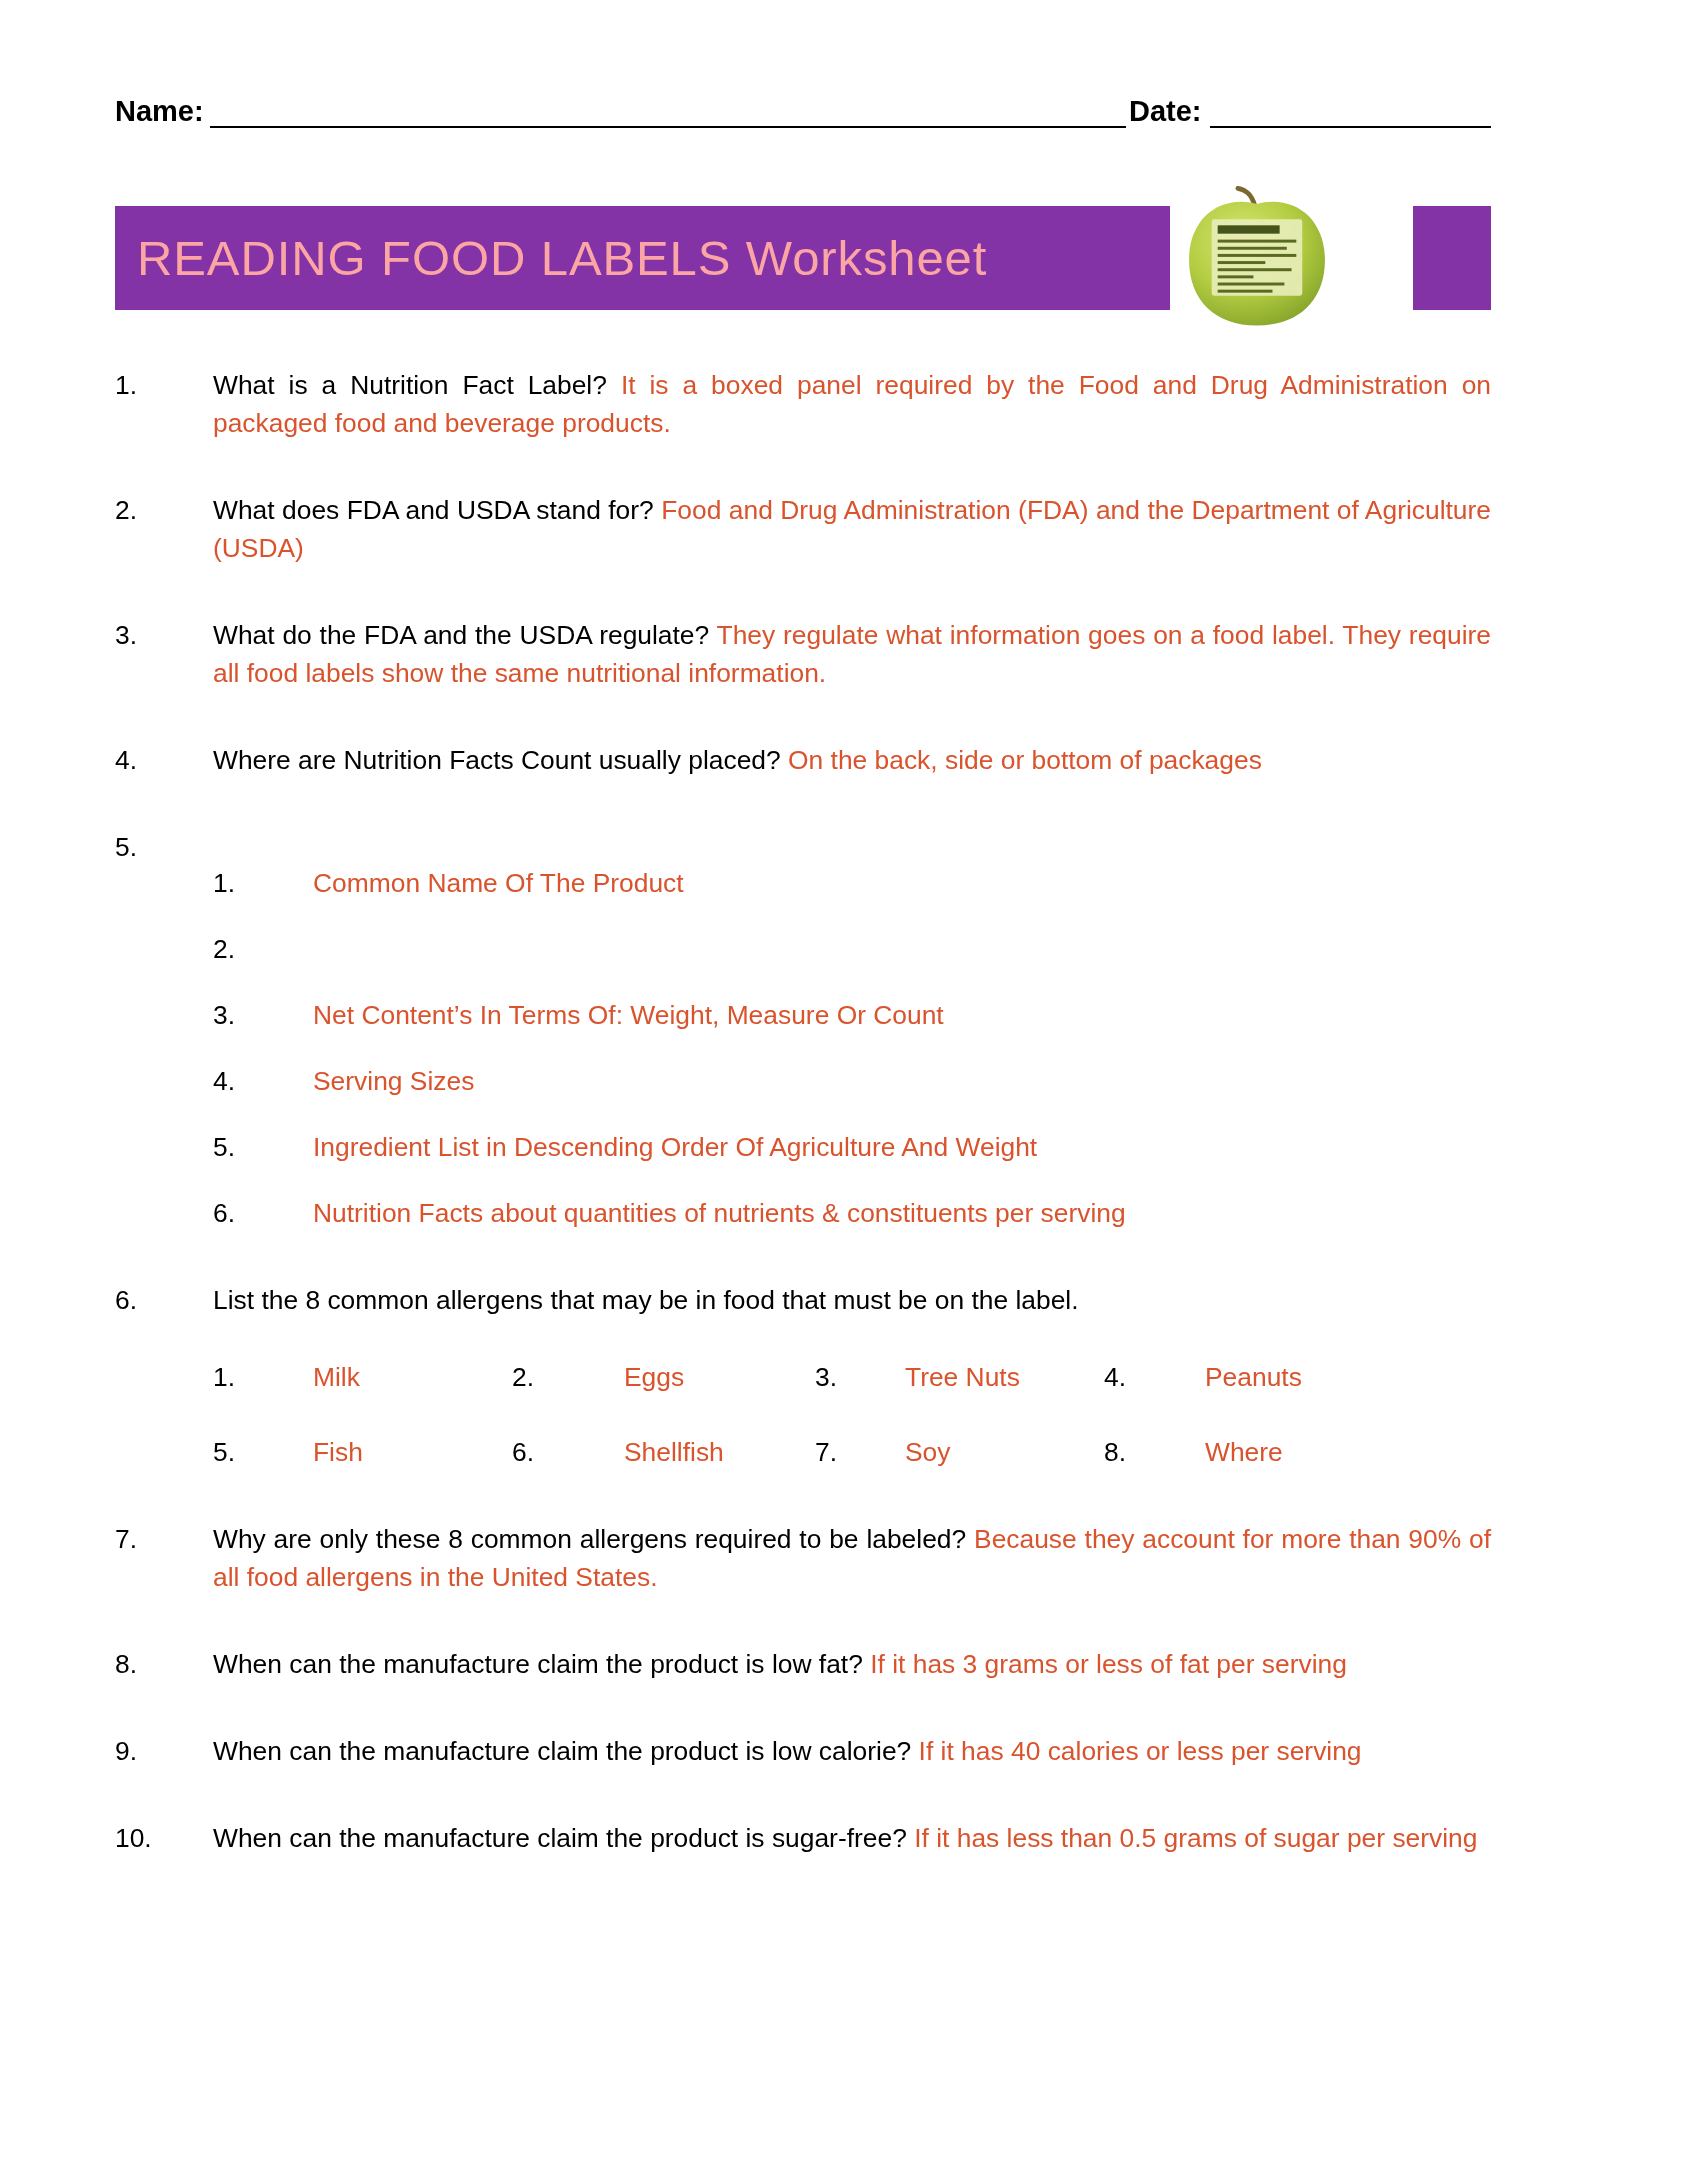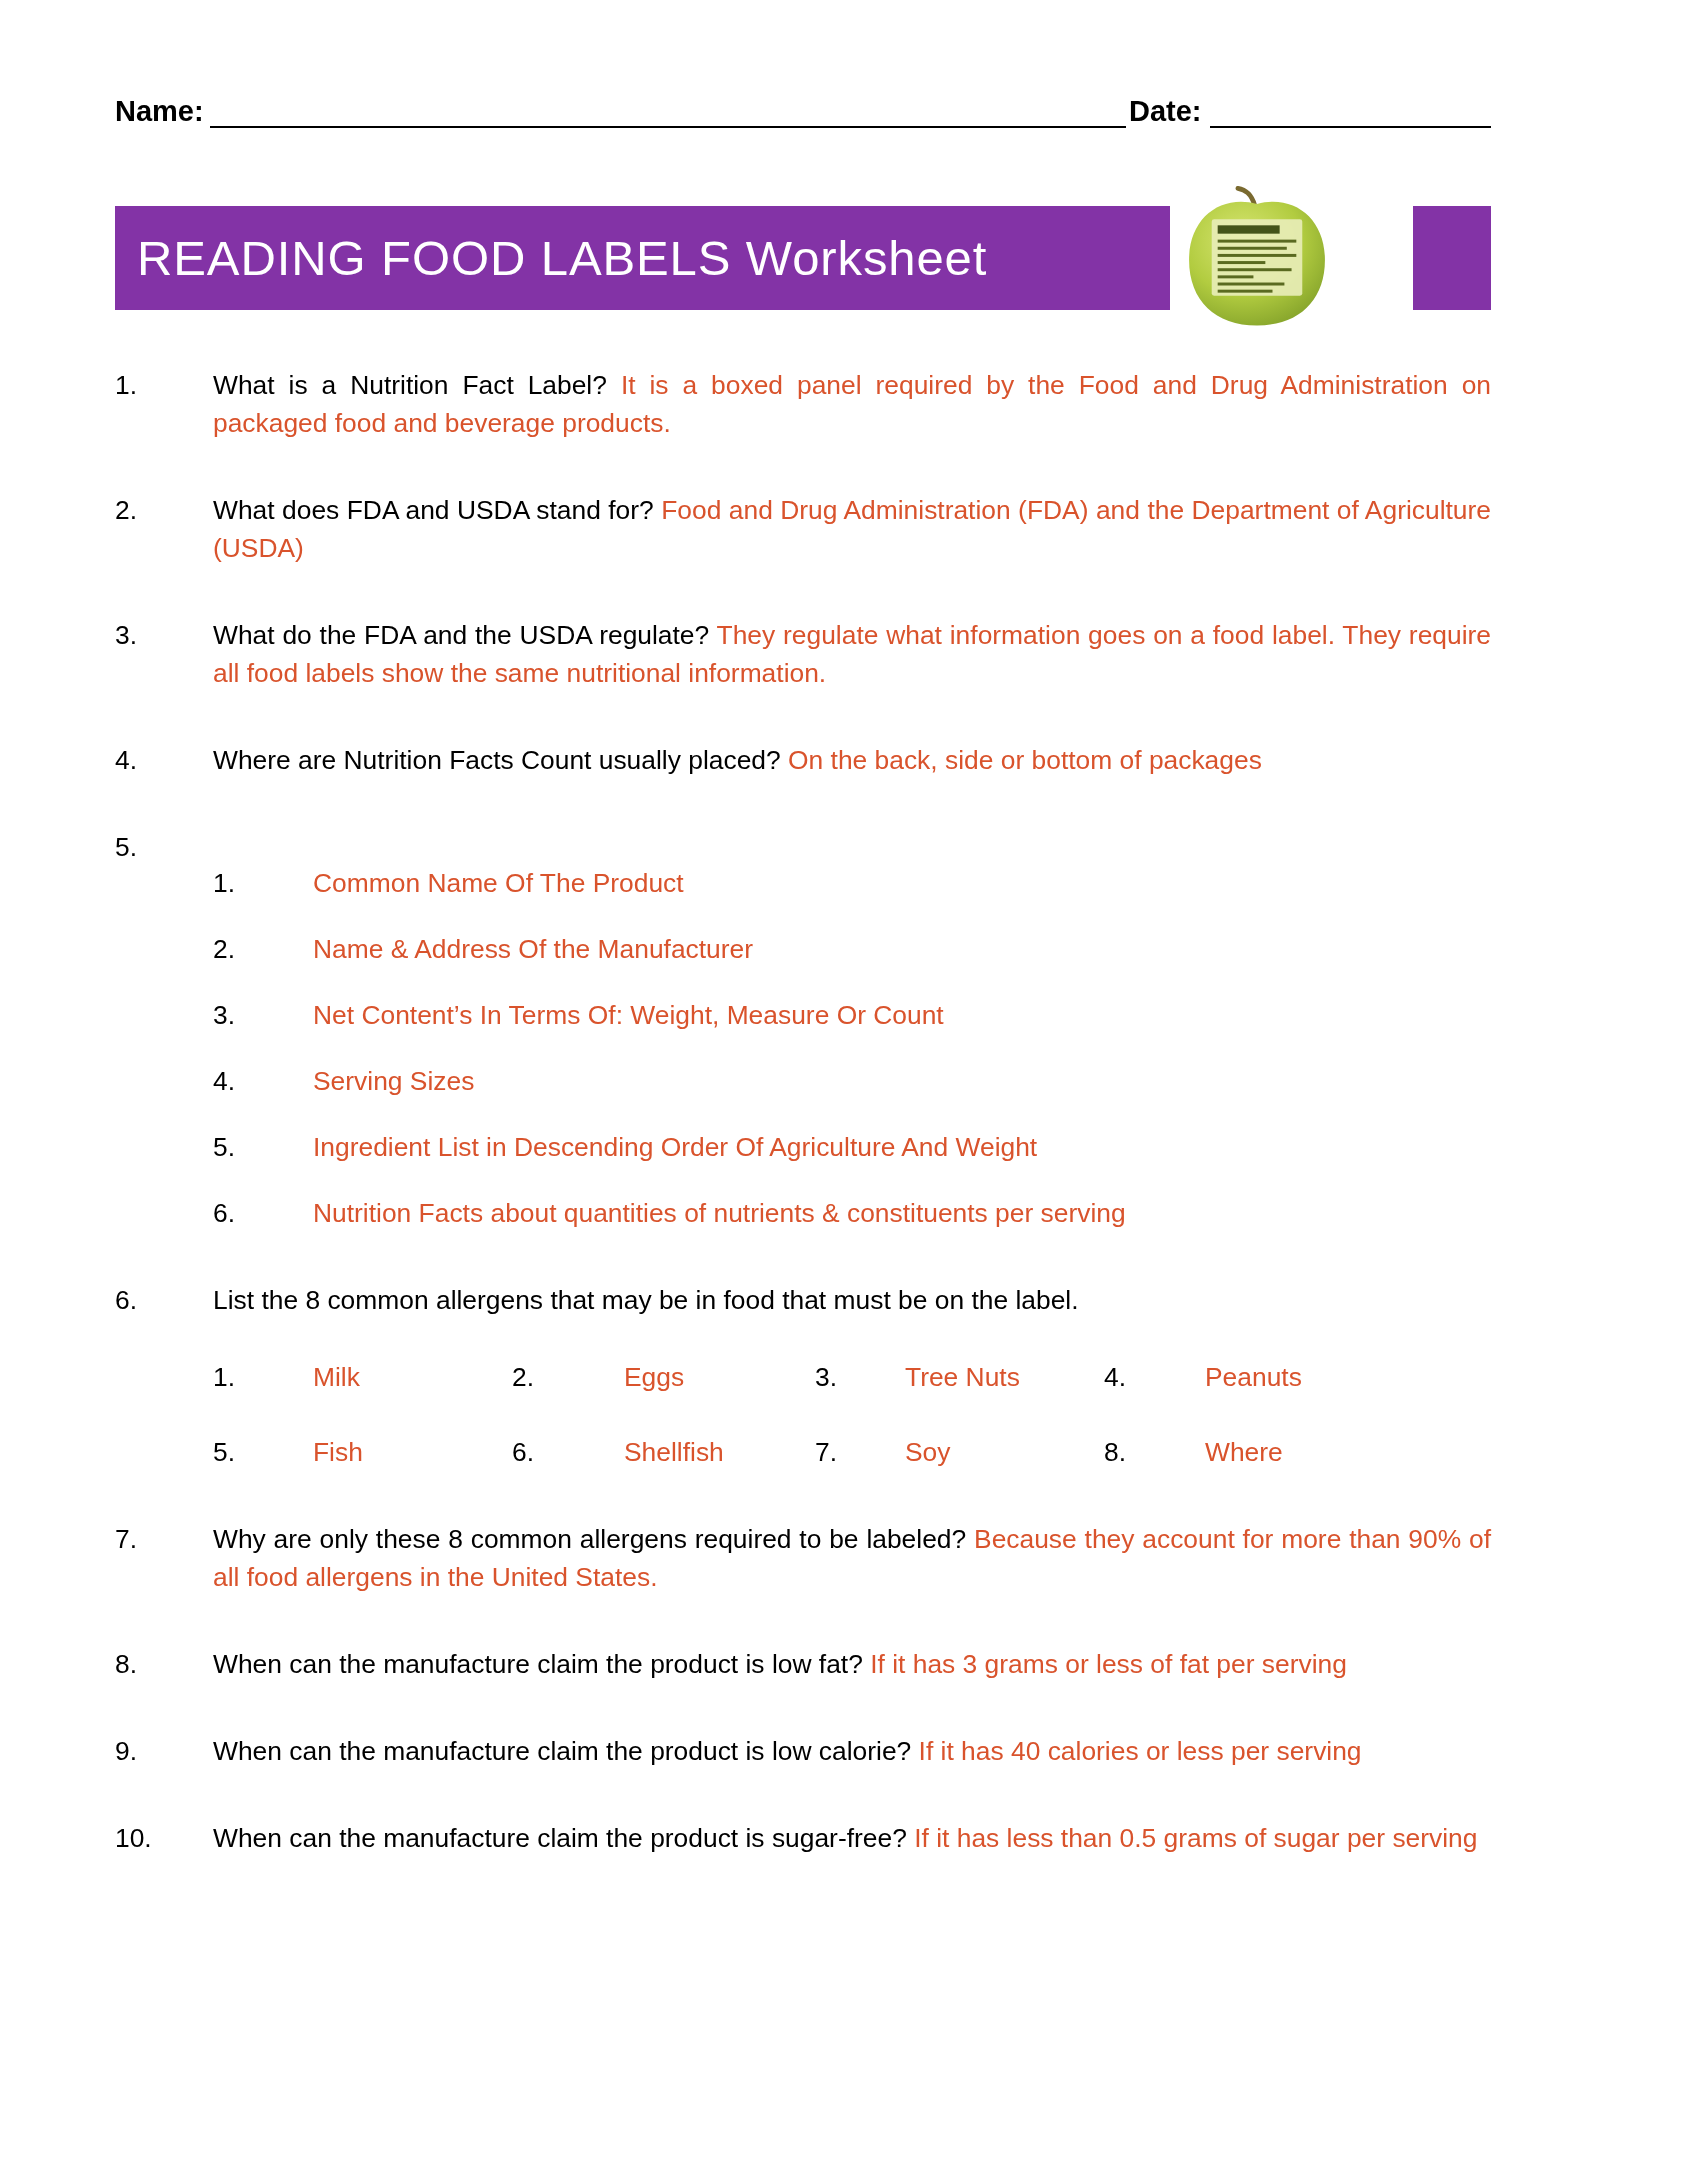--- a/index.html
+++ b/index.html
@@ -34,21 +34,21 @@
     position: relative;
     margin-top: 78px;
     height: 104px;
   }
   .title-bar {
     position: absolute;
     left: 0; top: 0;
     width: 1055px;
     height: 104px;
     background: #8333A6;
-    color: #ffffff;
+    color: #fca5a5;
     font-size: 49px;
     letter-spacing: 0.9px;
     display: flex;
     align-items: center;
     padding-left: 22px;
     white-space: nowrap;
   }
   .banner-square {
     position: absolute;
     right: 0; top: 0;
@@ -157,21 +157,20 @@
     <div class="q">
       <span class="q-num">5.</span>
       <div class="q-body">
         <div class="sublist">
           <div class="sub-item">
             <span class="sub-num">1.</span>
             <span class="answer">Common Name Of The Product</span>
           </div>
           <div class="sub-item">
             <span class="sub-num">2.</span>
-            <span class="answer">Name &amp; Address Of the Manufacturer</span>
           </div>
           <div class="sub-item">
             <span class="sub-num">3.</span>
             <span class="answer">Net Content’s In Terms Of:  Weight, Measure Or Count</span>
           </div>
           <div class="sub-item">
             <span class="sub-num">4.</span>
             <span class="answer">Serving Sizes</span>
           </div>
           <div class="sub-item">

